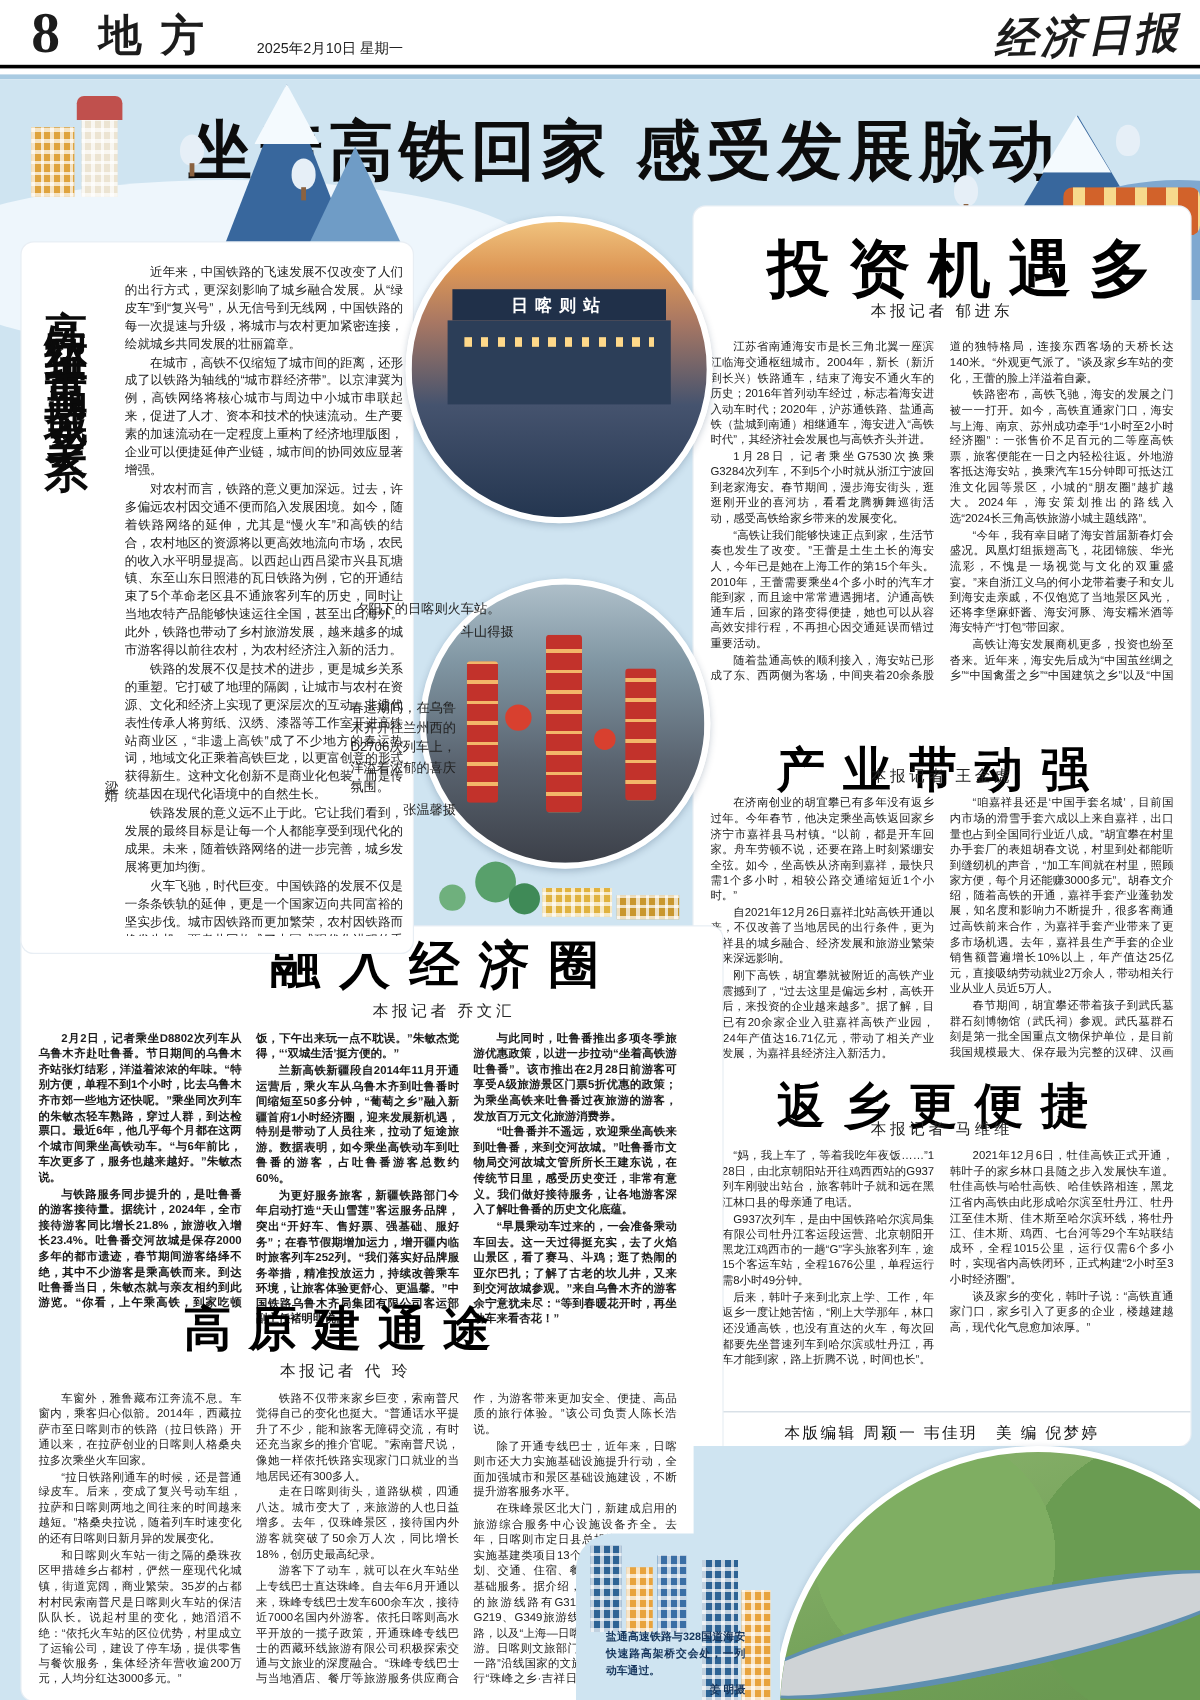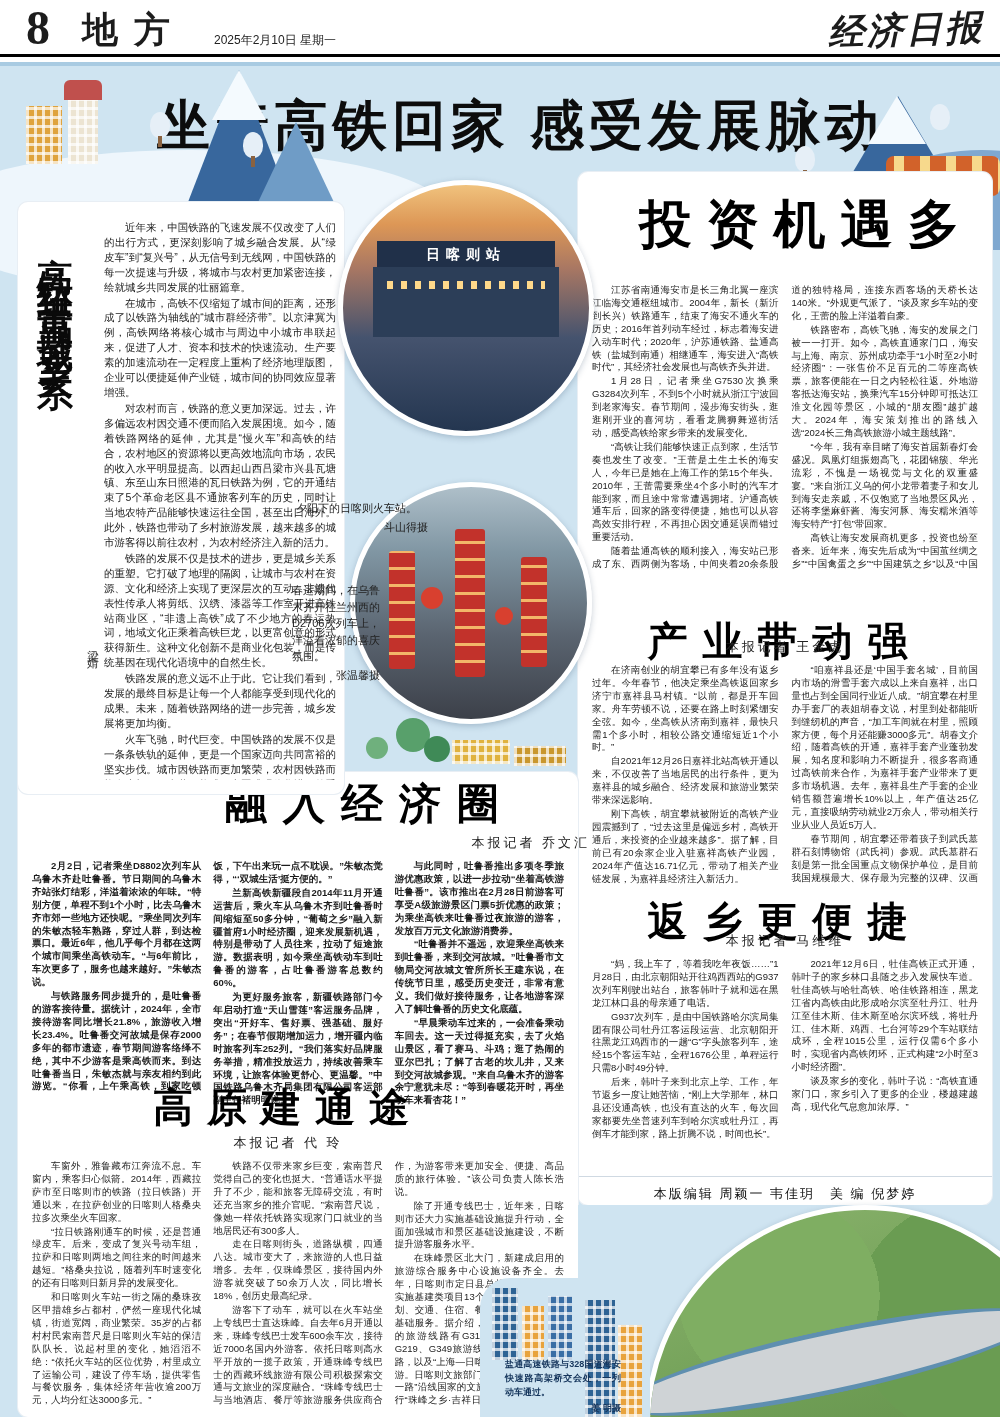--- a/index.html
+++ b/index.html
@@ -22,21 +22,21 @@
   .win{background-image:repeating-linear-gradient(0deg,rgba(255,255,255,.7) 0 3px,transparent 3px 9px),
        repeating-linear-gradient(90deg,rgba(255,255,255,.7) 0 3px,transparent 3px 8px);}
   .tree{width:20px;height:26px;background:#e6eff7;border-radius:50% 50% 45% 45%;}
   .trunk{width:4px;height:11px;background:#8a6240;}
   #headline{left:140px;top:90px;width:760px;text-align:center;font-size:54px;font-weight:bold;
             color:#0c0c0c;letter-spacing:5px;white-space:nowrap;}
   
   .panel{background:#fff;border-radius:10px;box-shadow:0 0 0 1px #e8eef4;}
   #panelA{left:18px;top:202px;width:326px;height:592px;z-index:3;}
   #panelB{left:578px;top:172px;width:414px;height:1033px;z-index:2;}
-  #panelC{left:18px;top:772px;width:560px;height:645px;z-index:2;}
+  #panelC{left:18px;top:772px;width:560px;height:645px;z-index:2;padding-left:24px;}
   #vtitle{left:12px;top:26px;height:548px;writing-mode:vertical-rl;font-size:36px;font-weight:bold;
           letter-spacing:13px;font-family:"Liberation Serif",serif;color:#0a0a0a;}
   #vauthor{left:66px;top:438px;writing-mode:vertical-rl;font-size:12px;letter-spacing:7px;color:#333;}
   .btxt p{margin:0 0 1px;text-indent:2em;text-align:justify;}
   #bodyA{left:86px;top:18px;width:232px;height:560px;overflow:hidden;font-size:10.5px;line-height:1.42;}
   .atitle{font-family:"Liberation Serif",serif;font-weight:bold;color:#000;text-align:center;white-space:nowrap;}
   .byline{text-align:center;color:#222;font-size:13px;letter-spacing:3px;}
   .cols2{column-count:2;column-gap:13px;}
   .cols3{column-count:3;column-gap:12px;}
   .body2{font-size:9.5px;line-height:1.36;overflow:hidden;}
@@ -47,21 +47,21 @@
   #ind-title{left:0;top:408px;width:414px;font-size:40px;letter-spacing:15px;margin-top:34px;}
   #ind-byline{left:0;top:466px;width:414px;}
   #ind-body{left:14px;top:492px;width:386px;height:226px;}
   #ret-title{left:0;top:722px;width:414px;font-size:40px;letter-spacing:15px;}
   #ret-byline{left:0;top:760px;width:414px;}
   #ret-body{left:14px;top:786px;width:386px;height:214px;}
   #editors{left:0;top:1004px;width:414px;text-align:center;font-size:13px;letter-spacing:2px;color:#111;
            border-top:1px solid #cfd9e2;padding-top:8px;}
   
   #eco-title{left:132px;top:4px;width:440px;font-size:42px;letter-spacing:16px;}
-  #eco-byline{left:132px;top:62px;width:440px;text-align:right;}
+  #eco-byline{left:132px;top:62px;width:440px;}
   #eco-body{left:14px;top:88px;width:532px;height:272px;font-weight:bold;}
   #pla-title{left:20px;top:308px;width:500px;font-size:40px;letter-spacing:14px;}
   #pla-byline{left:20px;top:362px;width:500px;}
   #pla-body{left:14px;top:388px;width:532px;height:252px;}
   
   .photo{border-radius:50%;border:5px solid #fff;overflow:hidden;z-index:4;
          box-shadow:0 2px 6px rgba(30,60,90,.25);}
   #ph-station{left:338px;top:180px;width:246px;height:246px;
       background:linear-gradient(180deg,#f0c27d 0%,#dd9756 16%,#a87763 34%,#45536e 62%,#243650 100%);}
   #st-sign{left:14%;top:56px;width:72%;height:26px;background:#203049;color:#fff;text-align:center;
@@ -143,20 +143,21 @@
         <p>在城市，高铁不仅缩短了城市间的距离，还形成了以铁路为轴线的“城市群经济带”。以京津冀为例，高铁网络将核心城市与周边中小城市串联起来，促进了人才、资本和技术的快速流动。生产要素的加速流动在一定程度上重构了经济地理版图，企业可以便捷延伸产业链，城市间的协同效应显著增强。</p>
         <p>对农村而言，铁路的意义更加深远。过去，许多偏远农村因交通不便而陷入发展困境。如今，随着铁路网络的延伸，尤其是“慢火车”和高铁的结合，农村地区的资源将以更高效地流向市场，农民的收入水平明显提高。以西起山西吕梁市兴县瓦塘镇、东至山东日照港的瓦日铁路为例，它的开通结束了5个革命老区县不通旅客列车的历史，同时让当地农特产品能够快速运往全国，甚至出口海外。此外，铁路也带动了乡村旅游发展，越来越多的城市游客得以前往农村，为农村经济注入新的活力。</p>
         <p>铁路的发展不仅是技术的进步，更是城乡关系的重塑。它打破了地理的隔阂，让城市与农村在资源、文化和经济上实现了更深层次的互动。非遗代表性传承人将剪纸、汉绣、漆器等工作室开进高铁站商业区，“非遗上高铁”成了不少地方的春运热词，地域文化正乘着高铁巨龙，以更富创意的形式获得新生。这种文化创新不是商业化包装，而是传统基因在现代化语境中的自然生长。</p>
         <p>铁路发展的意义远不止于此。它让我们看到，发展的最终目标是让每一个人都能享受到现代化的成果。未来，随着铁路网络的进一步完善，城乡发展将更加均衡。</p>
         <p>火车飞驰，时代巨变。中国铁路的发展不仅是一条条铁轨的延伸，更是一个国家迈向共同富裕的坚实步伐。城市因铁路而更加繁荣，农村因铁路而焕发生机，两者共同构成了中国式现代化进程的重要图景，并将携手前行，谱写更加美好的未来。</p>
       </div>
   </div>
 
   <div class="ab panel" id="panelB">
     <div class="ab atitle" id="inv-title">投资机遇多</div>
+    <div class="ab byline" id="inv-byline">本报记者 郁进东</div>
     <div class="ab btxt body2 cols2" id="inv-body">
         <p>江苏省南通海安市是长三角北翼一座滨江临海交通枢纽城市。2004年，新长（新沂到长兴）铁路通车，结束了海安不通火车的历史；2016年首列动车经过，标志着海安进入动车时代；2020年，沪苏通铁路、盐通高铁（盐城到南通）相继通车，海安进入“高铁时代”，其经济社会发展也与高铁齐头并进。</p>
         <p>1月28日，记者乘坐G7530次换乘G3284次列车，不到5个小时就从浙江宁波回到老家海安。春节期间，漫步海安街头，逛逛刚开业的喜河坊，看看龙腾狮舞巡街活动，感受高铁给家乡带来的发展变化。</p>
         <p>“高铁让我们能够快速正点到家，生活节奏也发生了改变。”王蕾是土生土长的海安人，今年已是她在上海工作的第15个年头。2010年，王蕾需要乘坐4个多小时的汽车才能到家，而且途中常常遭遇拥堵。沪通高铁通车后，回家的路变得便捷，她也可以从容高效安排行程，不再担心因交通延误而错过重要活动。</p>
         <p>随着盐通高铁的顺利接入，海安站已形成了东、西两侧为客场，中间夹着20余条股道的独特格局，连接东西客场的天桥长达140米。“外观更气派了。”谈及家乡车站的变化，王蕾的脸上洋溢着自豪。</p>
         <p>铁路密布，高铁飞驰，海安的发展之门被一一打开。如今，高铁直通家门口，海安与上海、南京、苏州成功牵手“1小时至2小时经济圈”：一张售价不足百元的二等座高铁票，旅客便能在一日之内轻松往返。外地游客抵达海安站，换乘汽车15分钟即可抵达江淮文化园等景区，小城的“朋友圈”越扩越大。2024年，海安策划推出的路线入选“2024长三角高铁旅游小城主题线路”。</p>
         <p>“今年，我有幸目睹了海安首届新春灯会盛况。凤凰灯组振翅高飞，花团锦簇、华光流彩，不愧是一场视觉与文化的双重盛宴。”来自浙江义乌的何小龙带着妻子和女儿到海安走亲戚，不仅饱览了当地景区风光，还将李堡麻虾酱、海安河豚、海安糯米酒等海安特产“打包”带回家。</p>
         <p>高铁让海安发展商机更多，投资也纷至沓来。近年来，海安先后成为“中国茧丝绸之乡”“中国禽蛋之乡”“中国建筑之乡”以及“中国装备制造之乡”，孕育了众多具有竞争力的产业集群，“枢纽海安、科创新城”的美誉度越来越高。海安经济总量呈现跳跃式增长，2024年，海安工业经济支撑有力，实现开票销售2642.9亿元。</p>
       </div>
 

